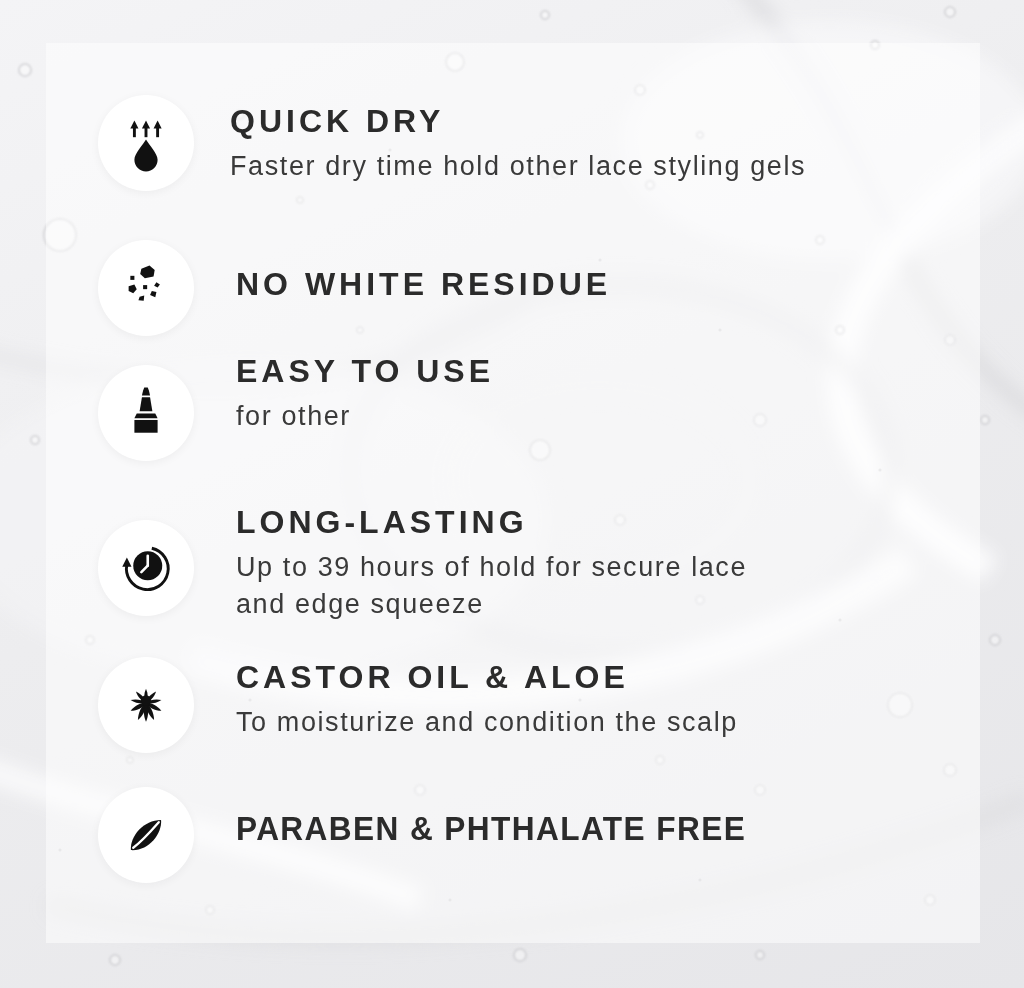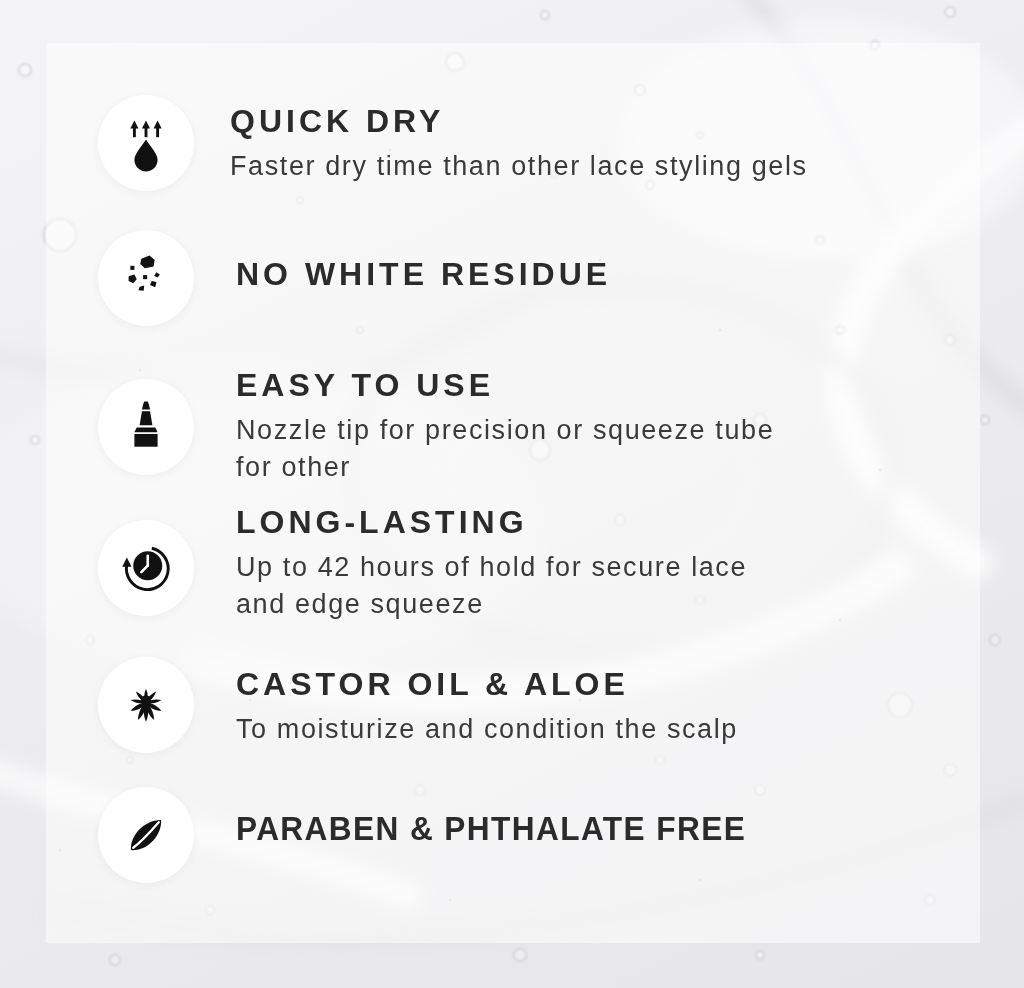--- a/index.html
+++ b/index.html
@@ -123,76 +123,75 @@
           <path d="M23 25 L30 11 L37 25 Z" stroke="none"></path>
           <path d="M43 25 L50 11 L57 25 Z" stroke="none"></path>
           <path d="M63 25 L70 11 L77 25 Z" stroke="none"></path>
         </g>
         <path fill="#111" d="M50 44 C45 53 30 68 30 79 a20 20 0 0 0 40 0 C70 68 55 53 50 44 Z"></path>
       </svg>
     </div>
     <div class="ftext" style="margin-top:6px;margin-left:36px;">
       <div class="ftitle">QUICK DRY</div>
       <div class="fdesc">
-        <div>Faster dry time than other lace styling gels</div>
-      </div>
-    </div>
-  </div>
-
-  <div class="feature" style="top:230px;">
+        <div>Faster dry time hold other lace styling gels</div>
+      </div>
+    </div>
+  </div>
+
+  <div class="feature" style="top:240px;">
     <div class="icon-circle">
       <svg viewBox="0 0 100 100" fill="#111">
         <polygon points="42,17 56,11 65,19 63,30 48,33 40,26"></polygon>
         <polygon points="23,29 30,29 30,36 23,36"></polygon>
         <polygon points="20,47 30,44 34,52 28,59 20,55"></polygon>
         <polygon points="45,45 52,45 52,52 45,52"></polygon>
         <polygon points="68,40 74,44 70,49 64,46"></polygon>
         <polygon points="60,55 68,57 66,66 57,62"></polygon>
         <polygon points="39,65 47,63 46,72 37,71"></polygon>
       </svg>
     </div>
     <div class="ftext" style="margin-top:24px;">
       <div class="ftitle">NO WHITE RESIDUE</div>
     </div>
   </div>
 
-  <div class="feature" style="top:379px;">
+  <div class="feature" style="top:365px;">
     <div class="icon-circle">
       <svg viewBox="0 0 100 100" fill="#111">
         <path d="M45 11 L47 6 L53 6 L55 11 L57 20 L43 20 Z"></path>
         <path d="M43 23 L57 23 L61 47 L39 47 Z"></path>
         <path d="M34 51 L66 51 L70 59 L30 59 Z"></path>
         <rect x="30" y="62" width="40" height="22"></rect>
       </svg>
     </div>
     <div class="ftext" style="margin-top:-14px;">
       <div class="ftitle">EASY TO USE</div>
       <div class="fdesc">
-        <div>Nozzle tip for precision or squeeze tube</div>
         <div>for other</div>
       </div>
     </div>
   </div>
 
   <div class="feature" style="top:520px;">
     <div class="icon-circle">
       <svg viewBox="0 0 100 100">
         <path d="M60 16 A36 36 0 1 1 17 44" fill="none" stroke="#111" stroke-width="5"></path>
         <polygon points="9,48 17,32 25,48" fill="#111"></polygon>
         <circle cx="53" cy="46" r="25" fill="#111"></circle>
         <g stroke="#fff" stroke-width="4.5" stroke-linecap="round">
           <line x1="53" y1="46" x2="53" y2="29"></line>
           <line x1="53" y1="46" x2="42" y2="57"></line>
         </g>
       </svg>
     </div>
     <div class="ftext" style="margin-top:-18px;">
       <div class="ftitle">LONG-LASTING</div>
       <div class="fdesc">
-        <div>Up to 42 hours of hold for secure lace</div>
+        <div>Up to 39 hours of hold for secure lace</div>
         <div>and edge squeeze</div>
       </div>
     </div>
   </div>
 
   <div class="feature" style="top:657px;">
     <div class="icon-circle">
       <svg viewBox="0 0 100 100" fill="#111">
         <g transform="translate(50,46)">
           <path transform="rotate(0)" d="M0,2 C-4,-6 -4,-16 0,-24 C4,-16 4,-6 0,2 Z"></path>
@@ -202,21 +201,21 @@
           <path transform="rotate(80)" d="M0,2 C-4,-6 -4,-18 0,-27 C4,-18 4,-6 0,2 Z"></path>
           <path transform="rotate(-118)" d="M0,2 C-5,-7 -5,-20 0,-30 C5,-20 5,-7 0,2 Z"></path>
           <path transform="rotate(118)" d="M0,2 C-5,-7 -5,-20 0,-30 C5,-20 5,-7 0,2 Z"></path>
           <path transform="rotate(-155)" d="M0,2 C-5,-8 -5,-22 0,-33 C5,-22 5,-8 0,2 Z"></path>
           <path transform="rotate(155)" d="M0,2 C-5,-8 -5,-22 0,-33 C5,-22 5,-8 0,2 Z"></path>
           <path transform="rotate(180)" d="M0,2 C-5,-8 -5,-22 0,-33 C5,-22 5,-8 0,2 Z"></path>
           <circle cx="0" cy="-4" r="9"></circle>
         </g>
       </svg>
     </div>
-    <div class="ftext" style="margin-top:7px;">
+    <div class="ftext" style="">
       <div class="ftitle">CASTOR OIL &amp; ALOE</div>
       <div class="fdesc">
         <div>To moisturize and condition the scalp</div>
       </div>
     </div>
   </div>
 
   <div class="feature" style="top:787px;">
     <div class="icon-circle">
       <svg viewBox="0 0 100 100">

